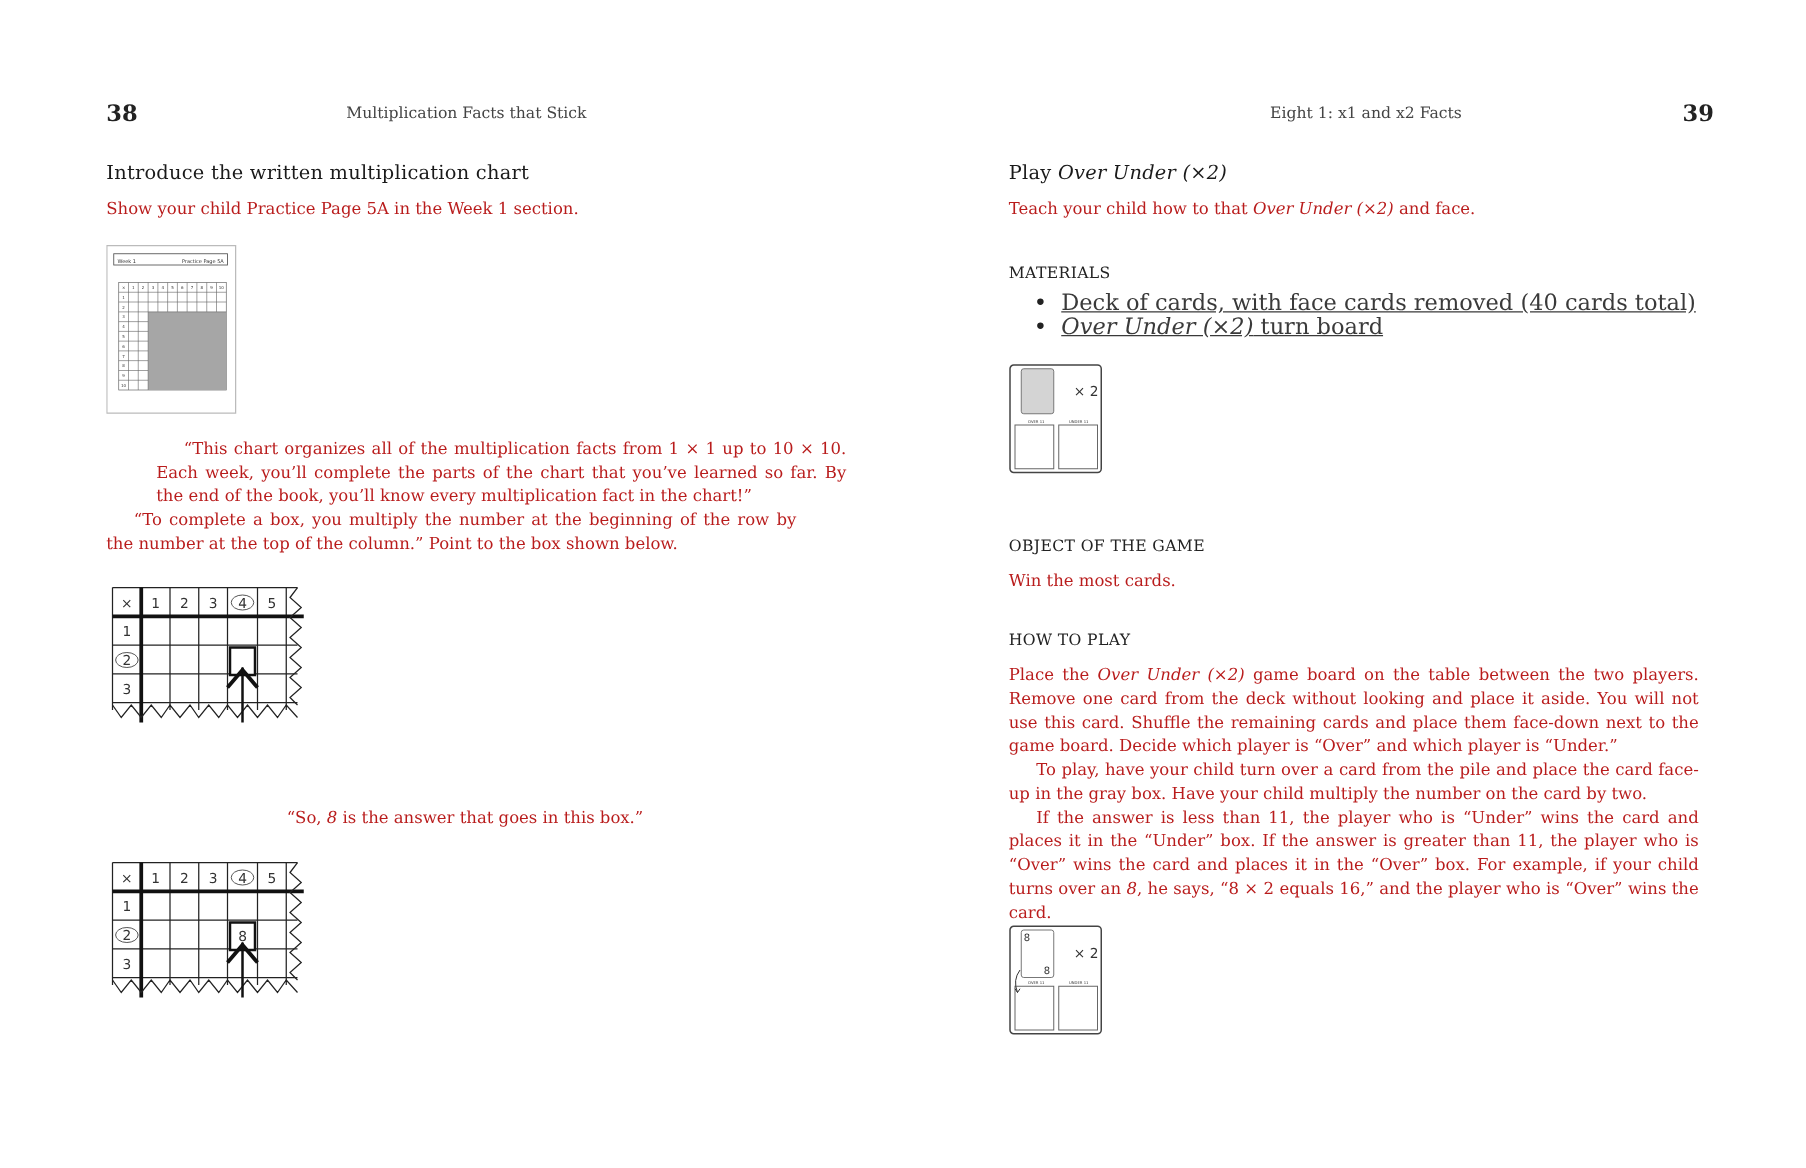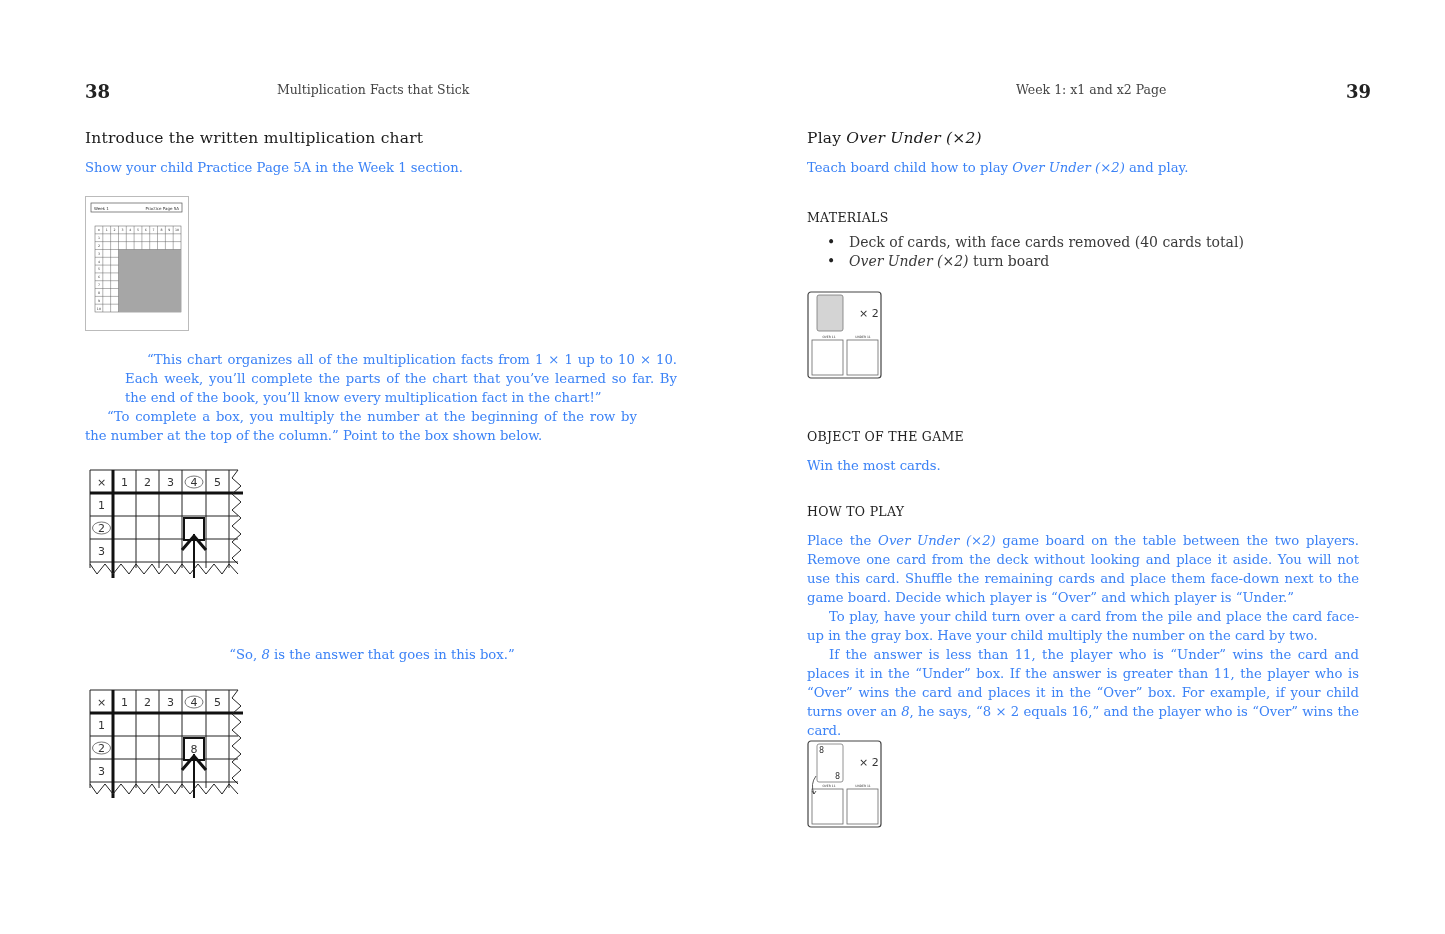--- a/index.html
+++ b/index.html
@@ -5,26 +5,26 @@
   html, body { margin:0; padding:0; background:#ffffff; }
   body { width:1445px; height:934px; position:relative; overflow:hidden;
          font-family:"DejaVu Serif", serif; color:#333; }
   .page { position:absolute; top:0; height:934px; }
   .left { left:0; width:722px; }
   .right { left:722px; width:723px; }
   .abs { position:absolute; }
   .folio { font-size:18px; font-weight:bold; color:#222; top:81px; }
   .runhead { font-size:12.5px; color:#444; top:82px; }
   .h2 { font-size:15.5px; font-weight:normal; color:#1a1a1a; letter-spacing:0.2px; }
-  .body { font-size:13.2px; line-height:19px; color:#3b82f6; }
+  .body { font-size:13.2px; line-height:19px; color:#b91c1c; }
   .para { text-align:justify; }
   .indent { text-indent:22px; }
   .label { font-size:12.5px; color:#222; letter-spacing:0.3px; }
   ul.mat { margin:0; padding:0; list-style:none; }
-  ul.mat li { position:relative; padding-left:42px; line-height:19px; font-size:14px; color:#3a3a3a; }
+  ul.mat li { position:relative; padding-left:42px; line-height:19px; font-size:18px; color:#3a3a3a;text-decoration:underline; }
   ul.mat li::before { content:"\2022"; position:absolute; left:20px; color:#222; }
   em { font-style:italic; }
   .grid-cell-text { font-family:"DejaVu Sans", sans-serif; font-size:11px; fill:#333; }
 </style>
 </head>
 <body>
 
 <div class="page left">
   <div class="abs folio" style="left:85px;">38</div>
   <div class="abs runhead" style="left:277px;">Multiplication Facts that Stick</div>
@@ -169,28 +169,28 @@
       <rect x="96" y="50" width="20" height="22" fill="#fff" stroke="#111" stroke-width="2"></rect>
       <text x="106" y="65" class="grid-cell-text" text-anchor="middle">8</text>
       <line x1="106" y1="66" x2="106" y2="110" stroke="#111" stroke-width="2"></line>
       <polyline points="94,82 106,68 118,82" fill="none" stroke="#111" stroke-width="3"></polyline>
     </svg>
   </div>
 
 </div>
 
 <div class="page right">
-  <div class="abs runhead" style="left:294px;">Week 1: x1 and x2 Page</div>
+  <div class="abs runhead" style="left:294px;">Eight 1: x1 and x2 Facts</div>
   <div class="abs folio" style="left:624px;">39</div>
 
   <div class="abs h2" style="left:85px; top:129px;">
     <span>Play </span><em>Over Under (×2)</em>
   </div>
   <div class="abs body" style="left:85px; top:158px;">
-    <span>Teach board child how to play </span><em>Over Under (×2)</em><span> and play.</span>
+    <span>Teach your child how to that </span><em>Over Under (×2)</em><span> and face.</span>
   </div>
 
   <div class="abs label" style="left:85px; top:210px;">MATERIALS</div>
   <div class="abs" style="left:85px; top:233px; width:560px;">
     <ul class="mat">
       <li><span>Deck of cards, with face cards removed (40 cards total)</span></li>
       <li><em>Over Under (×2)</em><span> turn board</span></li>
     </ul>
   </div>
 

